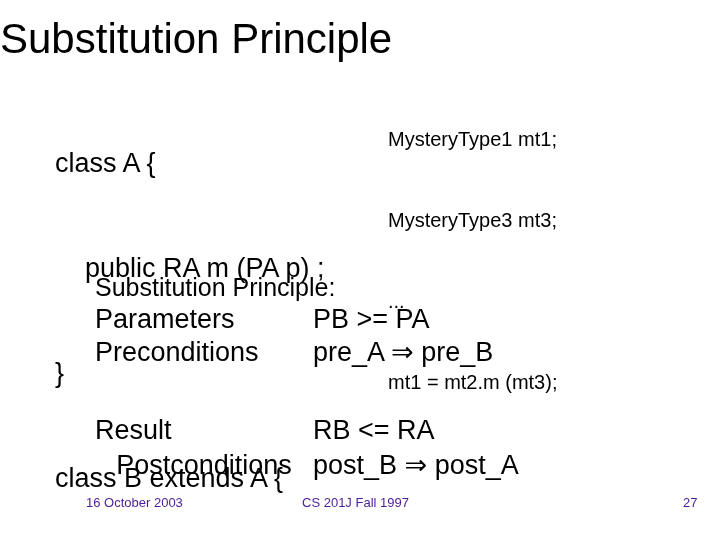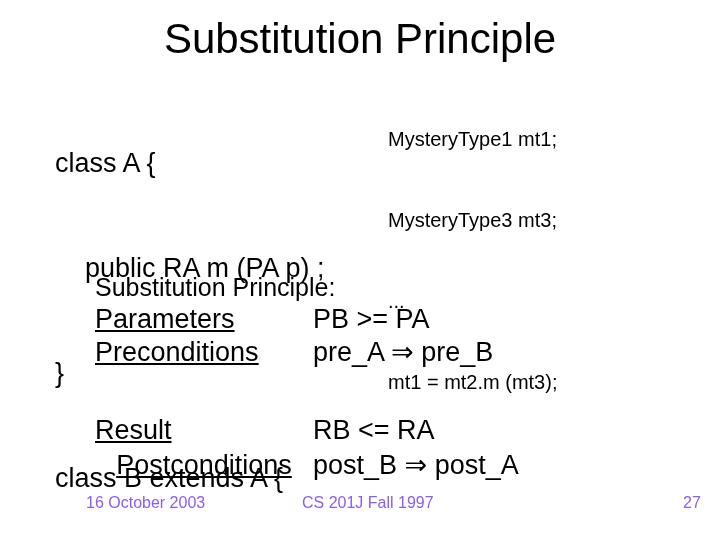--- a/index.html
+++ b/index.html
@@ -11,21 +11,21 @@
     background: #ffffff;
     color: #000000;
     font-family: "Liberation Sans", "DejaVu Sans", sans-serif;
     overflow: hidden;
   }
   .slide-title {
     position: absolute;
     top: 18px;
     left: 0;
     width: 720px;
-    text-align: center;
+    text-align: left;
     font-size: 42px;
     line-height: 1;
     white-space: nowrap;
   }
   .code-block {
     position: absolute;
     white-space: pre;
   }
   .code-left {
     left: 55px;
@@ -54,28 +54,27 @@
     line-height: 33px;
     white-space: nowrap;
   }
   .row-0 { top: 303px; }
   .row-1 { top: 336px; }
   .row-2 { top: 414px; }
   .row-3 { top: 449px; text-align: center; }
   .principle-label {
     display: inline-block;
     width: 218px;
-    text-decoration: underline;
   }
   .footer-item {
     position: absolute;
-    font-size: 16px;
+    font-size: 13px;
     line-height: 16px;
     white-space: nowrap;
-    color: #8b5cf6;
+    color: #4c1d95;
   }
   .footer-date   { left: 86px;  top: 495px; }
   .footer-course { left: 302px; top: 495px; }
   .footer-page   { left: 655px; top: 495px; margin-left: 28px; }
 </style>
 </head>
 <body>
 
 <div class="slide-title">Substitution Principle</div>
 

